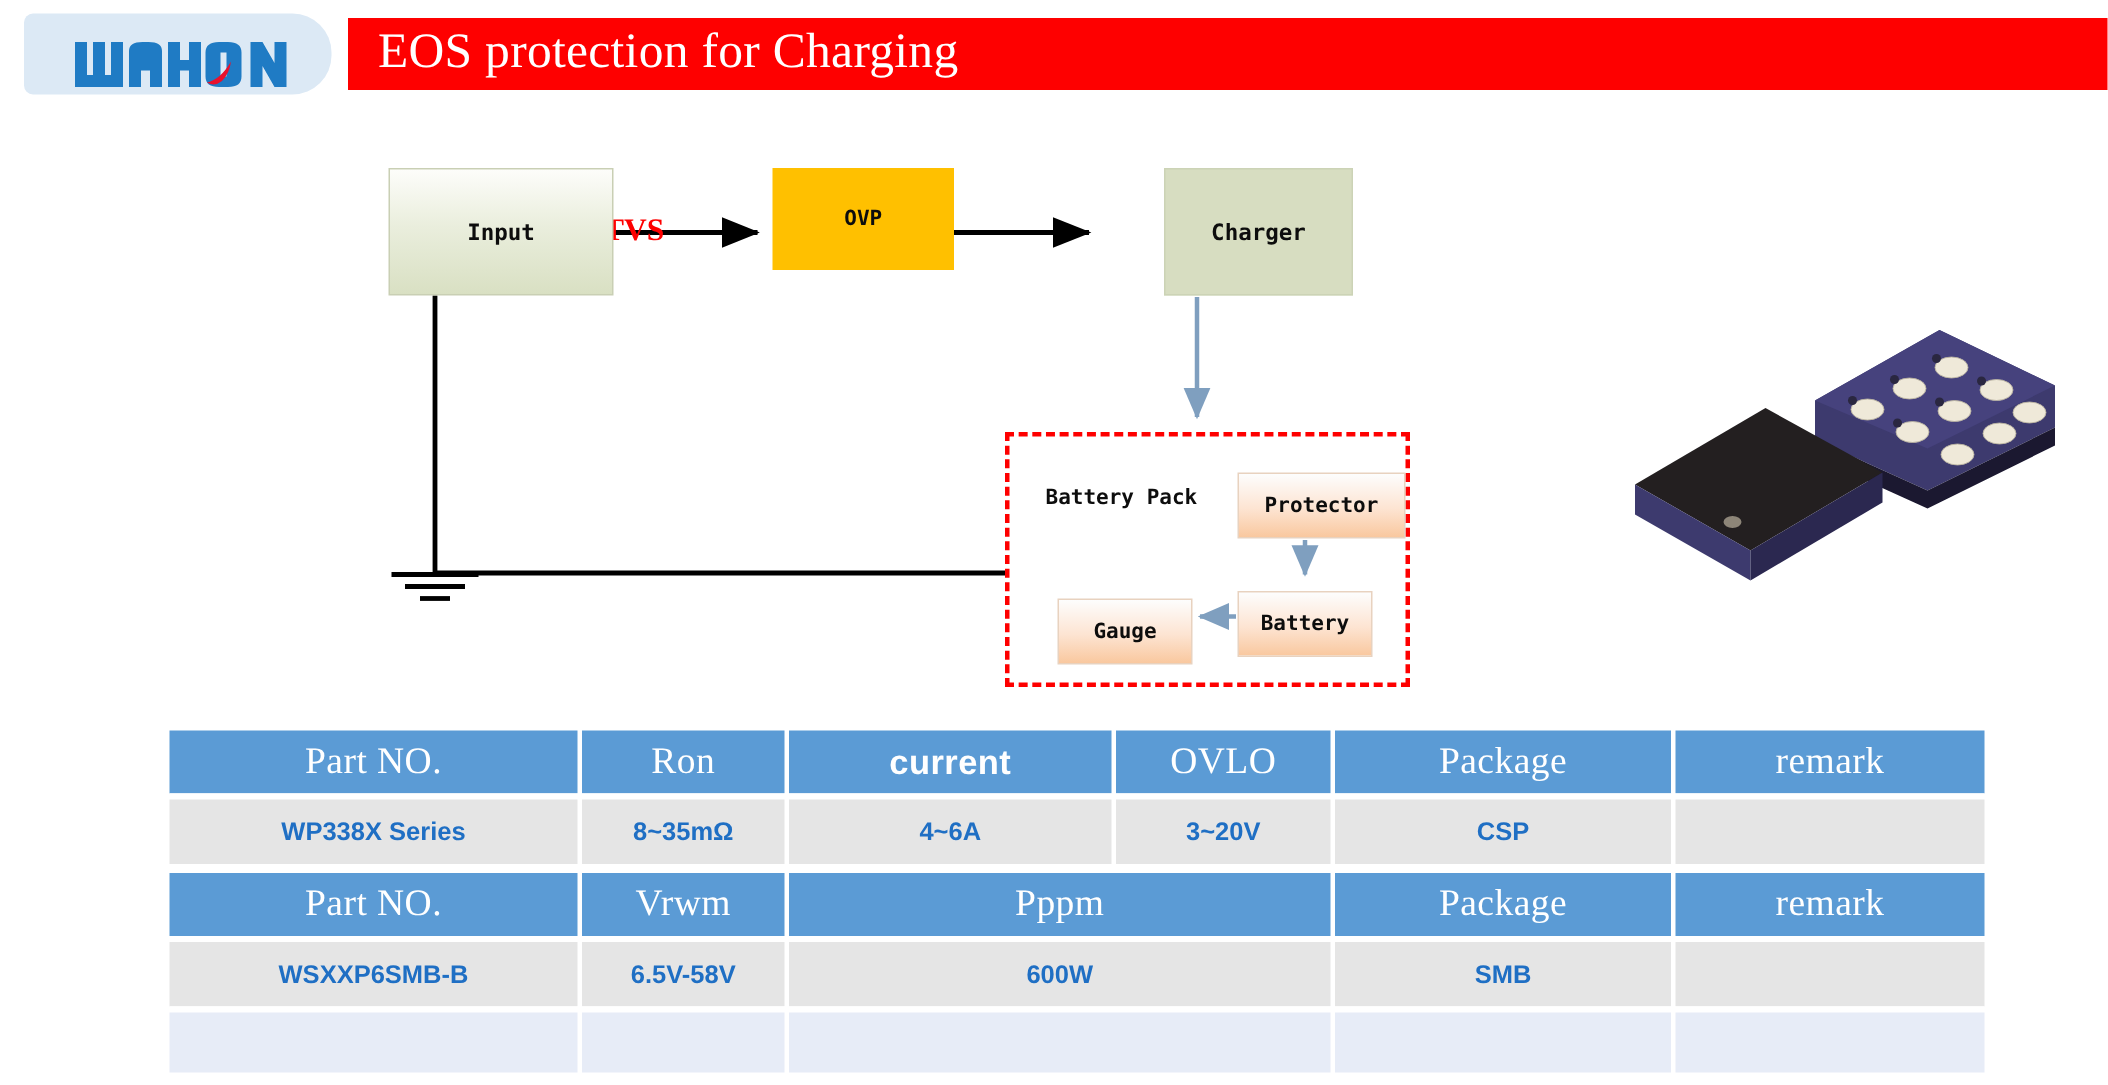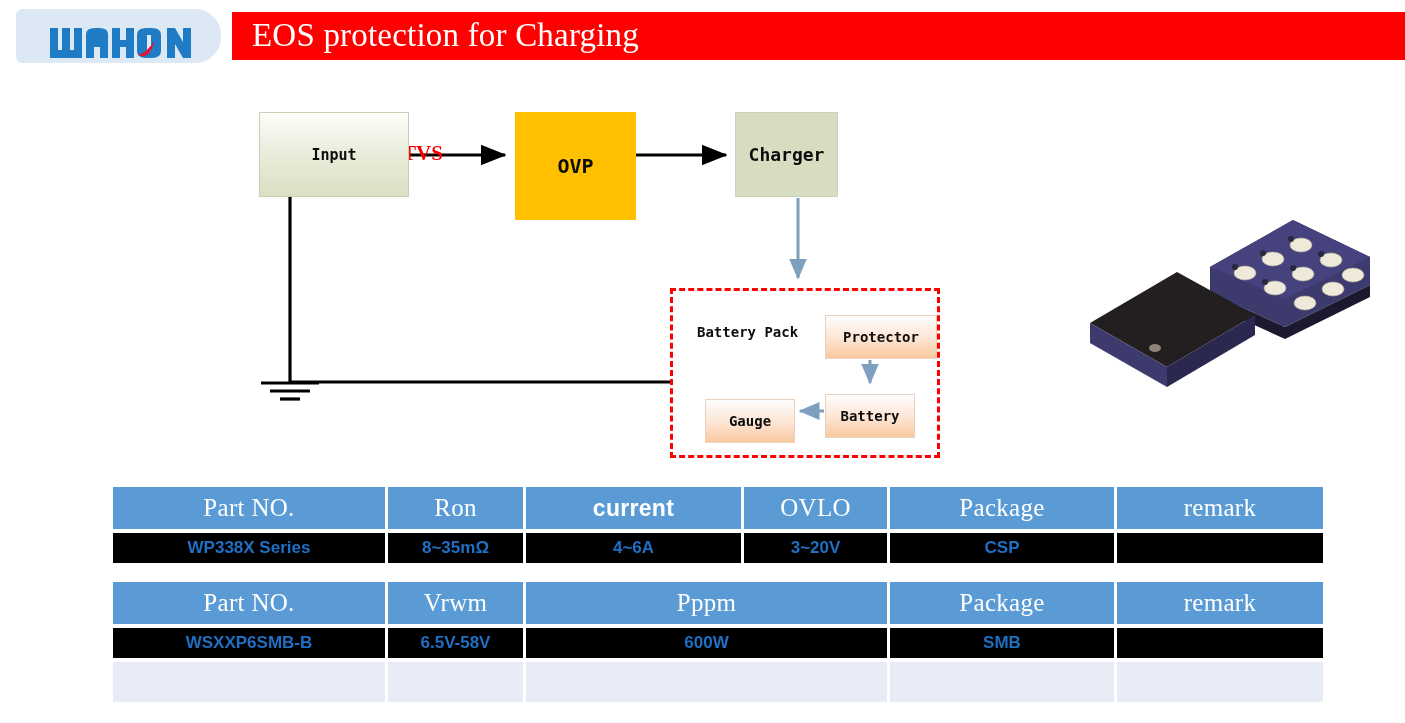--- a/index.html
+++ b/index.html
@@ -69,30 +69,30 @@
   #blk-input {
     left: 227px; top: 42px;
     width: 150px; height: 85px;
     background: linear-gradient(to bottom, #fdfdfa 0%, #eaeedd 45%, #d9e0c3 100%);
     border: 1px solid #c9cfb4;
     font-size: 15px;
     margin-left: 32px;
   }
   #blk-ovp {
     left: 515px; top: 42px;
-    width: 121px; height: 108px;
+    width: 121px; height: 68px;
     background: #ffc000;
-    font-size: 20px;
+    font-size: 14px;
   }
   #blk-charger {
-    left: 735px; top: 42px;
-    width: 103px; height: 85px;
+    left: 776px; top: 42px;
+    width: 126px; height: 85px;
     background: #d7ddc1;
     border: 1px solid #ccd3b6;
-    font-size: 18px;
+    font-size: 15px;
   }
   #battery-pack-box {
     position: absolute;
     left: 670px; top: 218px;
     width: 270px; height: 170px;
     border: 3px dashed #fe0000;
     box-sizing: border-box;
   }
   #label-battery-pack {
     position: absolute;
@@ -145,26 +145,26 @@
     padding: 0;
     text-align: center;
     letter-spacing: 0.3px;
   }
   .spec-table th.sans-head {
     font-family: "Liberation Sans", sans-serif;
     font-weight: bold;
     font-size: 23px;
   }
   .spec-table td {
-    background: #000000;
+    background: #e5e5e5;
     color: #1f6fc4;
     font-family: "Liberation Sans", sans-serif;
     font-weight: bold;
     font-size: 17px;
-    height: 30px;
+    height: 43px;
     padding: 0;
     text-align: center;
   }
   .spec-table tr.blank-row td {
     background: #e7ecf7;
     height: 40px;
   }
   .row-gap { height: 4px; background: #ffffff; }
 </style>
 </head>

